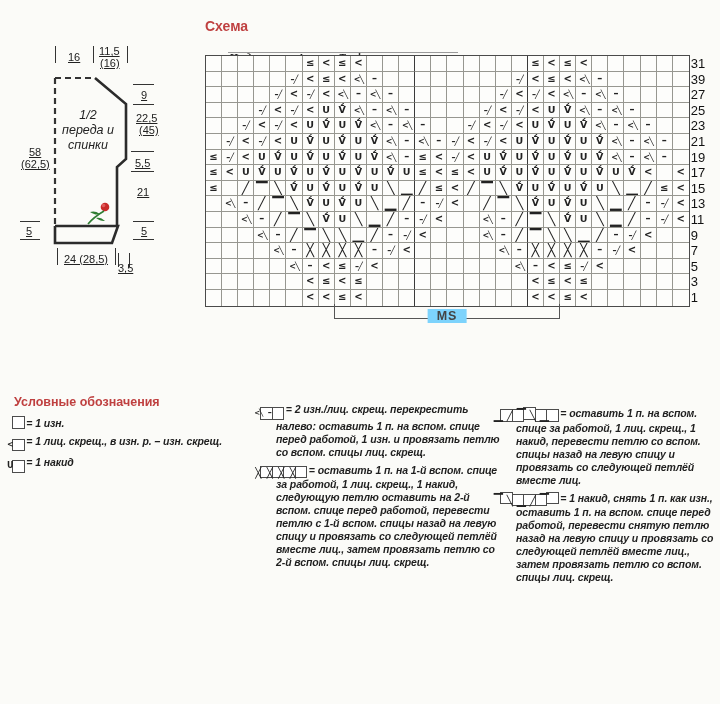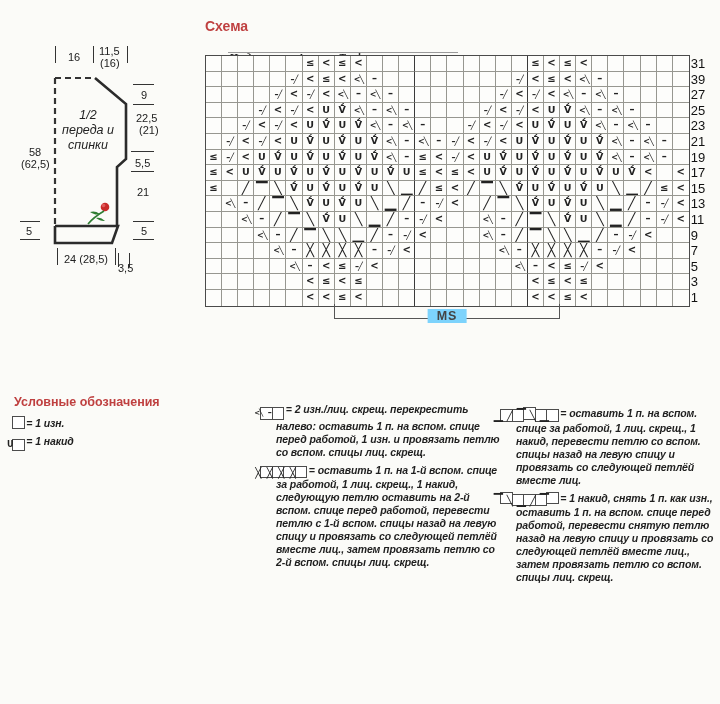--- a/index.html
+++ b/index.html
@@ -7,20 +7,21 @@
     width:720px;height:704px;position:relative;overflow:hidden;
     background:#fbfbf8;
     font-family:"Liberation Sans",sans-serif;
   }
   .abs{position:absolute;}
 
   
   #schematic-labels .m{
     position:absolute;font:400 11px/12px "Liberation Sans",sans-serif;color:#222;
     white-space:nowrap;
+    text-decoration:underline;
   }
   .part-label{
     position:absolute;left:42px;top:108px;width:92px;text-align:center;
     font:italic 400 12.5px/15px "Liberation Sans",sans-serif;color:#222;
   }
   .tickv{position:absolute;width:1px;background:#333;}
   .tickh{position:absolute;height:1px;background:#333;}
 
   
   #chart-title{position:absolute;left:205px;top:18px;color:#bf4040;
@@ -127,21 +128,21 @@
   <div class="tickv" style="left:115px;top:248px;height:17px"></div>
   <div class="tickv" style="left:118px;top:253px;height:14px"></div>
   <div class="tickv" style="left:129px;top:253px;height:14px"></div>
 
   <div id="schematic-labels">
     <div class="m" style="left:68px;top:51px">16</div>
     <div class="m" style="left:99px;top:45px">11,5</div>
     <div class="m" style="left:100px;top:57px">(16)</div>
     <div class="m" style="left:141px;top:89px">9</div>
     <div class="m" style="left:136px;top:112px">22,5</div>
-    <div class="m" style="left:139px;top:124px">(21)</div>
+    <div class="m" style="left:139px;top:124px">(45)</div>
     <div class="m" style="left:135px;top:157px">5,5</div>
     <div class="m" style="left:137px;top:186px">21</div>
     <div class="m" style="left:29px;top:146px">58</div>
     <div class="m" style="left:21px;top:158px">(62,5)</div>
     <div class="m" style="left:26px;top:225px">5</div>
     <div class="m" style="left:141px;top:225px">5</div>
     <div class="m" style="left:64px;top:253px">24 (28,5)</div>
     <div class="m" style="left:118px;top:262px">3,5</div>
   </div>
 
@@ -672,20 +673,21 @@
       </div></div>
 </div>
 
 <div id="ms-bracket">
   <span id="ms-label">MS</span>
 </div>
 
 <div id="legend-heading">Условные обозначения</div>
 <div id="legend-col-1" class="lcol">
     <div class="litem"><span class="lsyms"><span class="lcell"></span></span><span class="ltext"> = 1 изн.</span></div>
+    <div class="litem"><span class="lsyms"><span class="lcell sym-K">&lt;</span></span><span class="ltext"> = 1 лиц. скрещ., в изн. р. – изн. скрещ.</span></div>
     <div class="litem"><span class="lsyms"><span class="lcell sym-U">U</span></span><span class="ltext"> = 1 накид</span></div>
   </div>
 <div id="legend-col-2" class="lcol">
     <div class="litem"><span class="lsyms"><span class="lcell sym-C">&lt;╲</span><span class="lcell sym-D">–</span></span><span class="ltext"> = 2 изн./лиц. скрещ. перекрестить налево: оставить 1 п. на вспом. спице перед работой, 1 изн. и провязать петлю со вспом. спицы лиц. скрещ.</span></div>
     <div class="litem"><span class="lsyms"><span class="lcell sym-X">╳</span><span class="lcell sym-X">╳</span><span class="lcell sym-X">╳</span><span class="lcell sym-X">╳</span></span><span class="ltext"> = оставить 1 п. на 1-й вспом. спице за работой, 1 лиц. скрещ., 1 накид, следующую петлю оставить на 2-й вспом. спице перед работой, перевести петлю с 1-й вспом. спицы назад на левую спицу и провязать со следующей петлёй вместе лиц., затем провязать петлю со 2-й вспом. спицы лиц. скрещ.</span></div>
   </div>
 <div id="legend-col-3" class="lcol">
     <div class="litem"><span class="lsyms"><span class="lcell sym-B">▁</span><span class="lcell sym-S">╱</span><span class="lcell sym-H">▔</span><span class="lcell sym-Z">╲</span><span class="lcell sym-B">▁</span></span><span class="ltext"> = оставить 1 п. на вспом. спице за работой, 1 лиц. скрещ., 1 накид, перевести петлю со вспом. спицы назад на левую спицу и провязать со следующей петлёй вместе лиц.</span></div>
     <div class="litem"><span class="lsyms"><span class="lcell sym-H">▔</span><span class="lcell sym-Z">╲</span><span class="lcell sym-B">▁</span><span class="lcell sym-S">╱</span><span class="lcell sym-H">▔</span></span><span class="ltext"> = 1 накид, снять 1 п. как изн., оставить 1 п. на вспом. спице перед работой, перевести снятую петлю назад на левую спицу и провязать со следующей петлёй вместе лиц., затем провязать петлю со вспом. спицы лиц. скрещ.</span></div>
   </div>

